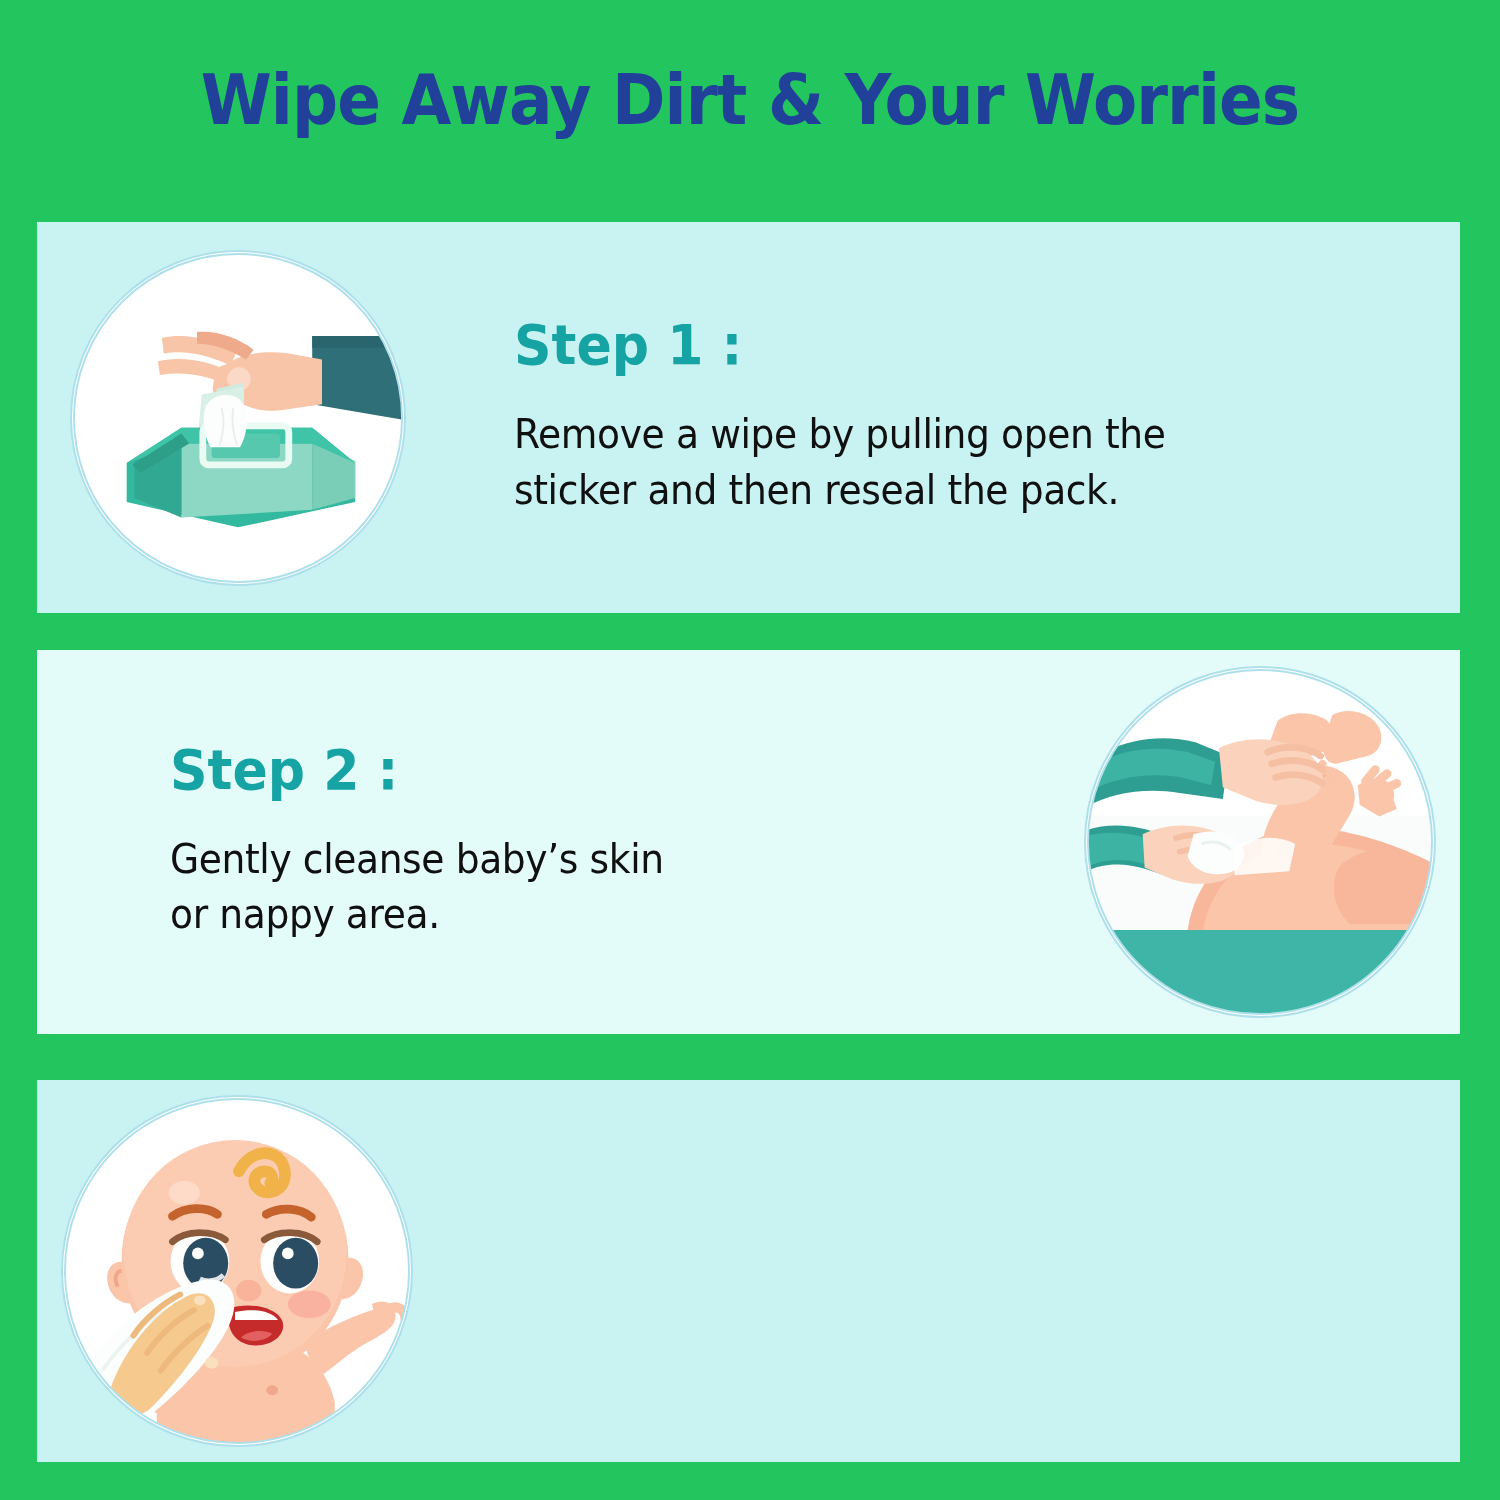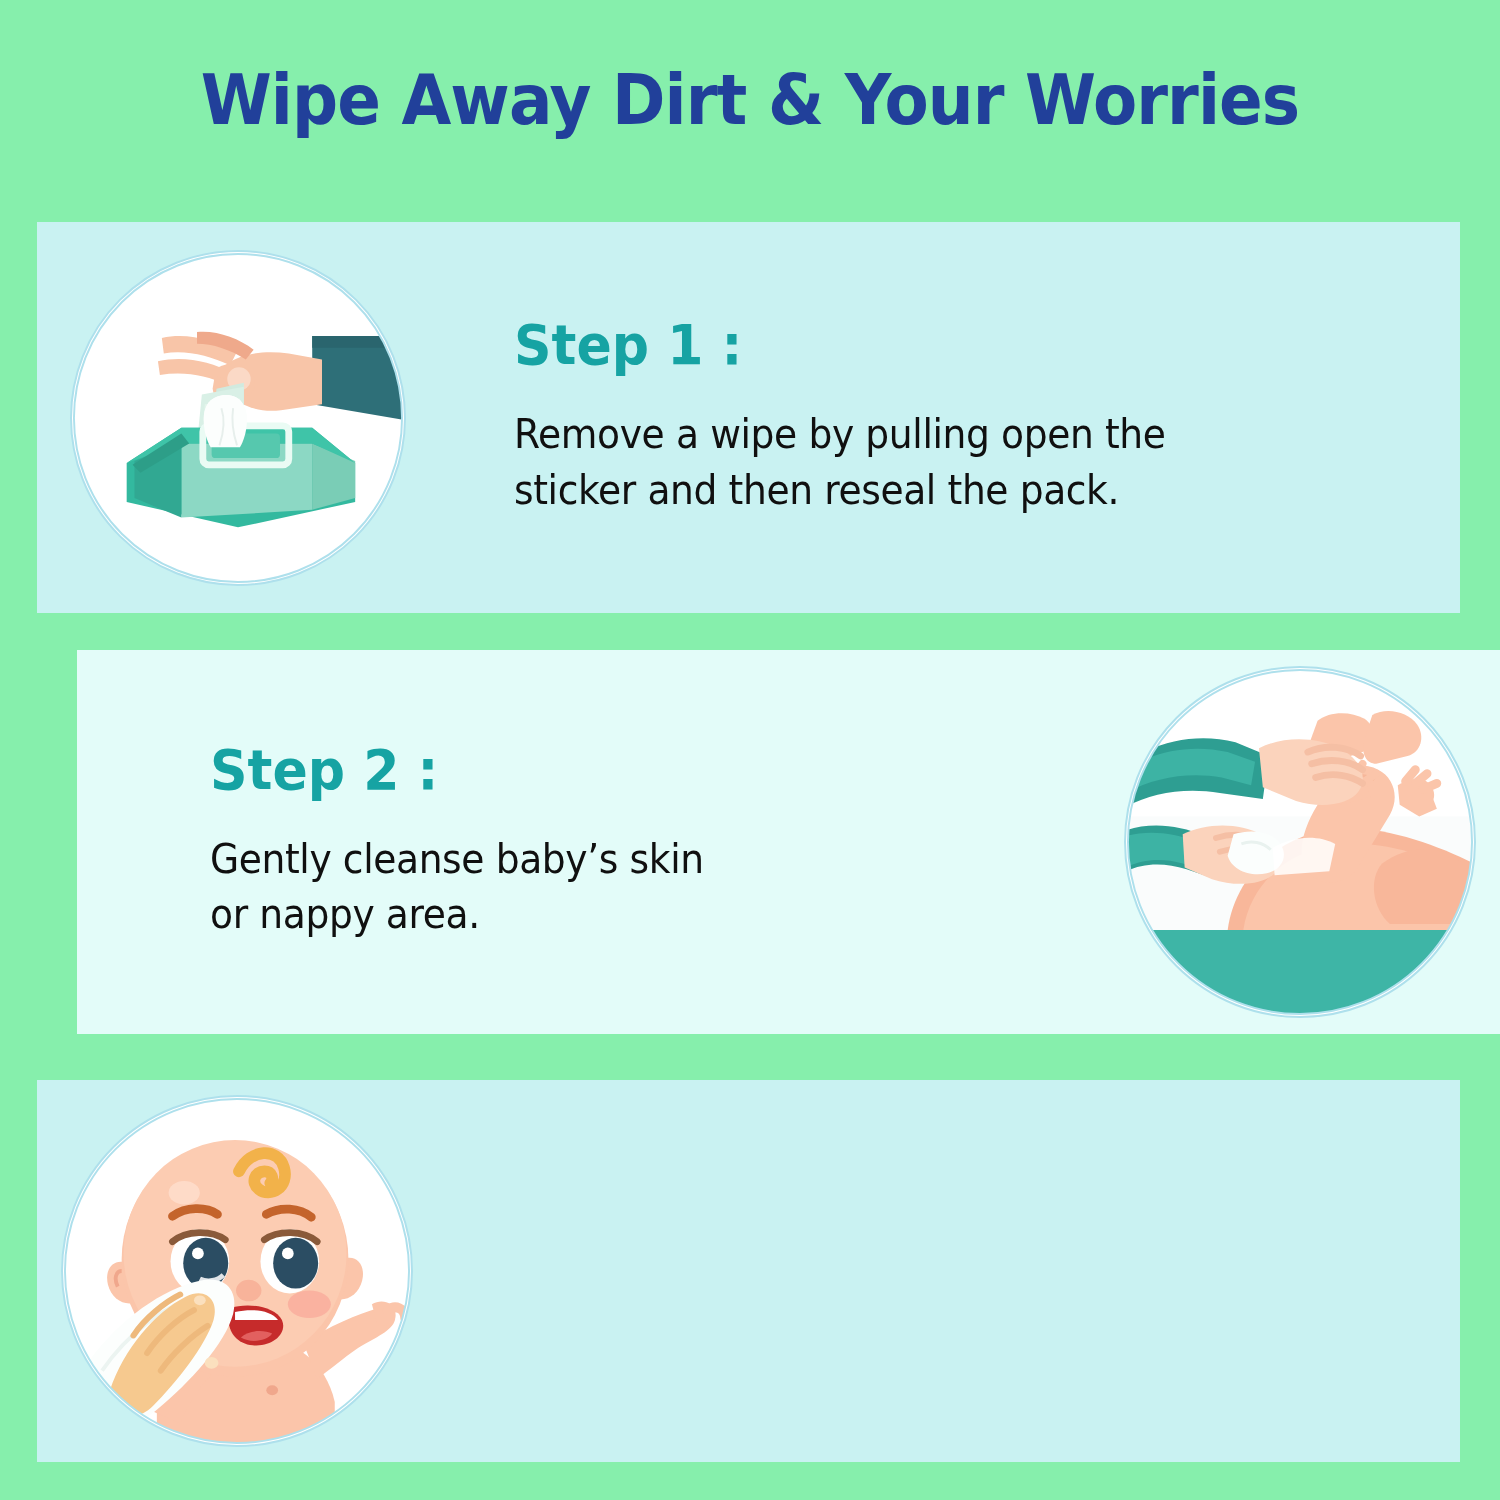--- a/index.html
+++ b/index.html
@@ -11,21 +11,21 @@
     width: 1500px;
     height: 1500px;
     font-family: "Liberation Sans", sans-serif;
     overflow: hidden;
   }
 
   .page {
     position: relative;
     width: 1500px;
     height: 1500px;
-    background: #86efac;
+    background: #22c55e;
     box-sizing: border-box;
   }
 
   
   .title {
     position: absolute;
     left: 0;
     top: 62px;
     width: 1500px;
     text-align: center;
@@ -43,21 +43,21 @@
   
   .band {
     position: absolute;
     left: 37px;
     width: 1423px;
     display: flex;
     align-items: center;
     box-sizing: border-box;
   }
   .band--1 { top: 222px;  height: 391px; background: #C9F2F2; }
-  .band--2 { top: 650px;  height: 384px; background: #E3FCF9; margin-left: 40px; }
+  .band--2 { top: 650px;  height: 384px; background: #E3FCF9; }
   .band--3 { top: 1080px; height: 382px; background: #C9F2F2; }
 
   .band--1 .band-inner,
   .band--3 .band-inner {
     flex-direction: row;
   }
   .band--2 .band-inner {
     flex-direction: row-reverse;
   }
   .band-inner {

